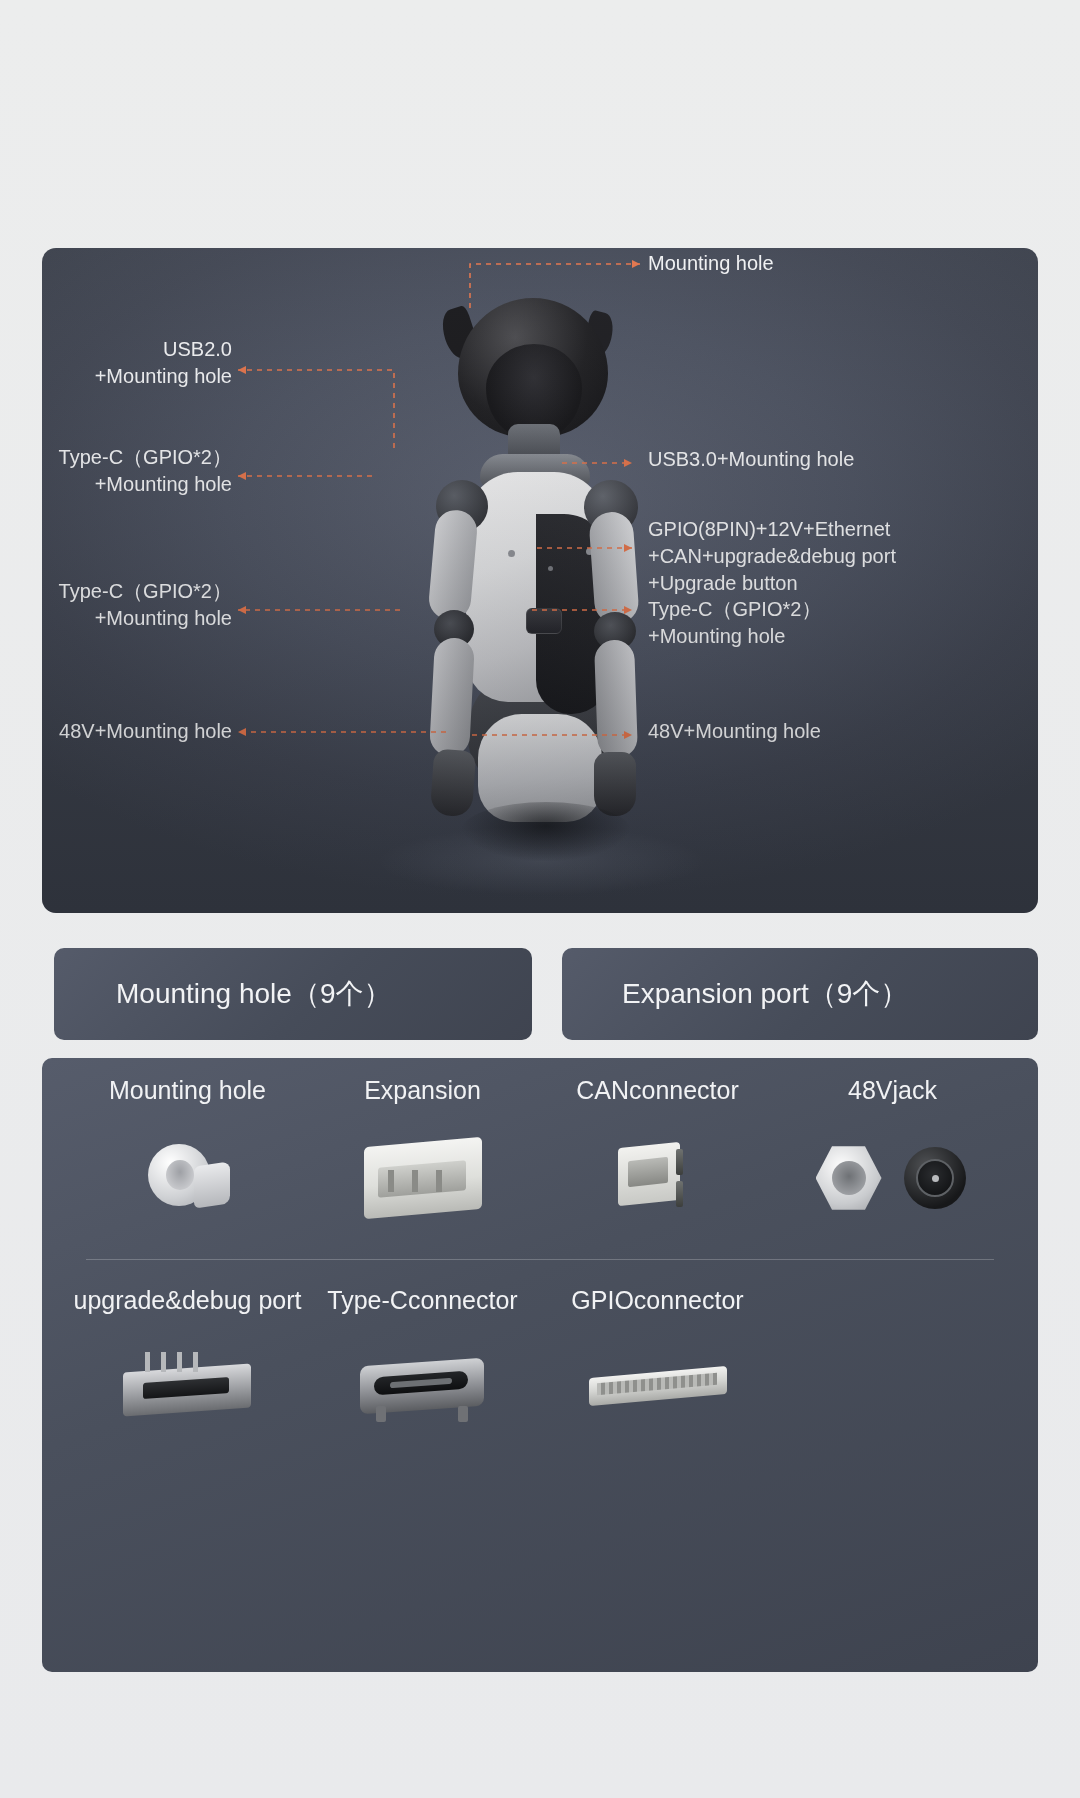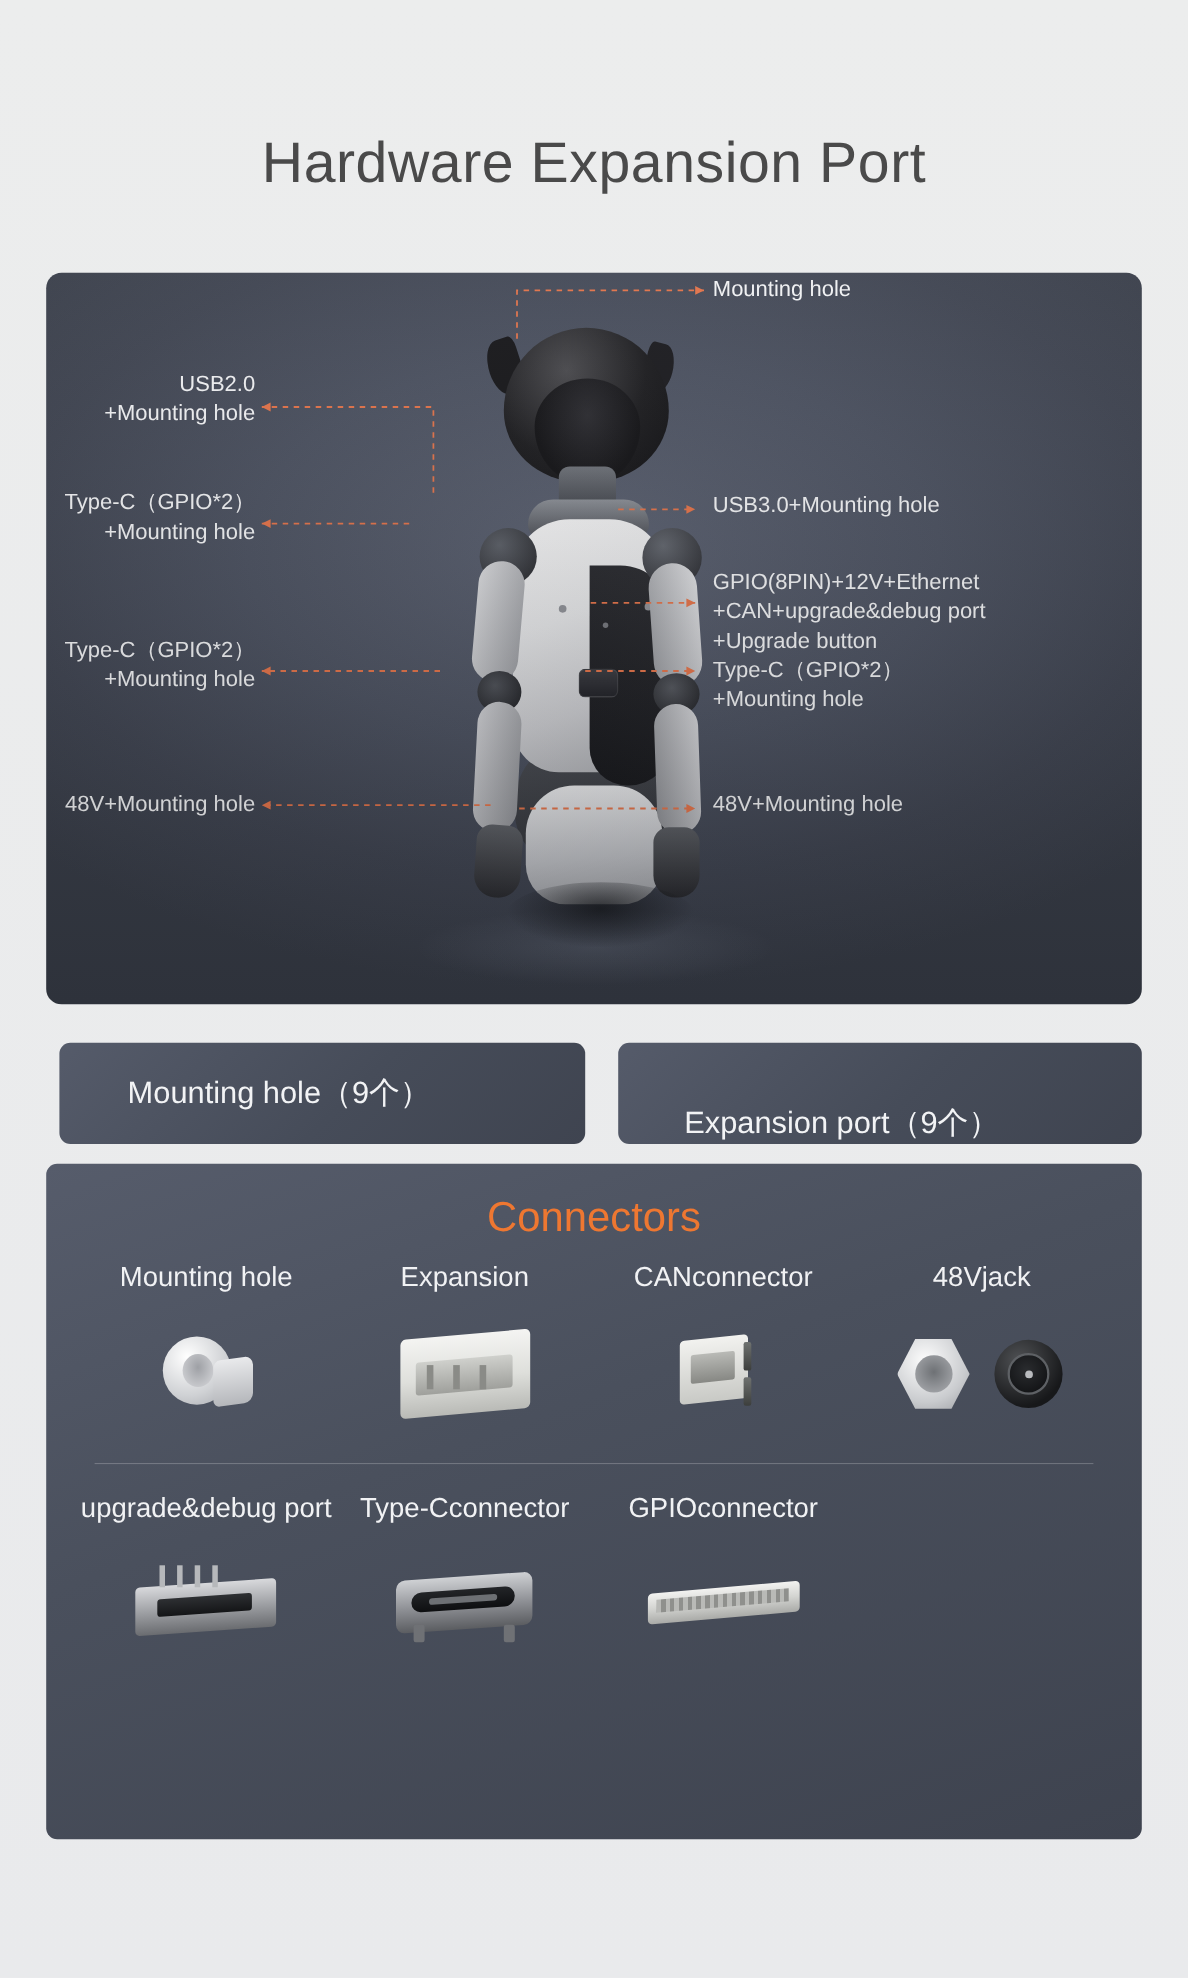--- a/index.html
+++ b/index.html
@@ -214,21 +214,21 @@
     flex: 1;
     border-radius: 10px;
     background: linear-gradient(135deg,#555b6a 0%, #464c59 55%, #3f4450 100%);
     display: flex;
     align-items: center;
     padding-left: 62px;
     color: #f2f3f5;
     font-size: 28px;
     margin-left: 12px;
   }
-  .card.two { padding-left: 60px; align-items: flex-end; }
+  .card.two { padding-left: 60px; }
 
   
   .connectors {
     position: absolute;
     left: 42px;
     top: 1058px;
     width: 996px;
     height: 614px;
     border-radius: 10px;
     background: linear-gradient(160deg,#565c6b 0%, #4a505d 40%, #3e434f 100%);
@@ -414,21 +414,20 @@
     position:absolute; left: 14px; top: 20px; width: 120px; height: 12px;
     background: repeating-linear-gradient(90deg,#b9bab7 0 4px,#8f908d 4px 8px);
     transform: skewY(-5deg);
   }
 </style>
 </head>
 <body>
 
 <div class="page">
 
-  <div class="title">Hardware Expansion Port</div>
 
   <div class="hero">
 
     <div class="robot">
       <div class="rb floor-glow"></div>
       <div class="rb head-ear-l"></div>
       <div class="rb head-ear-r"></div>
       <div class="rb head-main"></div>
       <div class="rb face"></div>
       <div class="rb neck"></div>
@@ -516,21 +515,20 @@
   <div class="cards">
     <div class="card">
       <span>Mounting hole（9个）</span>
     </div>
     <div class="card two">
       <span>Expansion port（9个）</span>
     </div>
   </div>
 
   <div class="connectors">
-    <div class="conn-title">Connectors</div>
 
     <div class="conn-grid row1">
 
       <div class="conn-cell">
         <div class="conn-label">Mounting hole</div>
         <div class="conn-art">
           <div class="part p-mount">
             <div class="cap"></div>
               <div class="hole"></div>
               <div class="body"></div>

